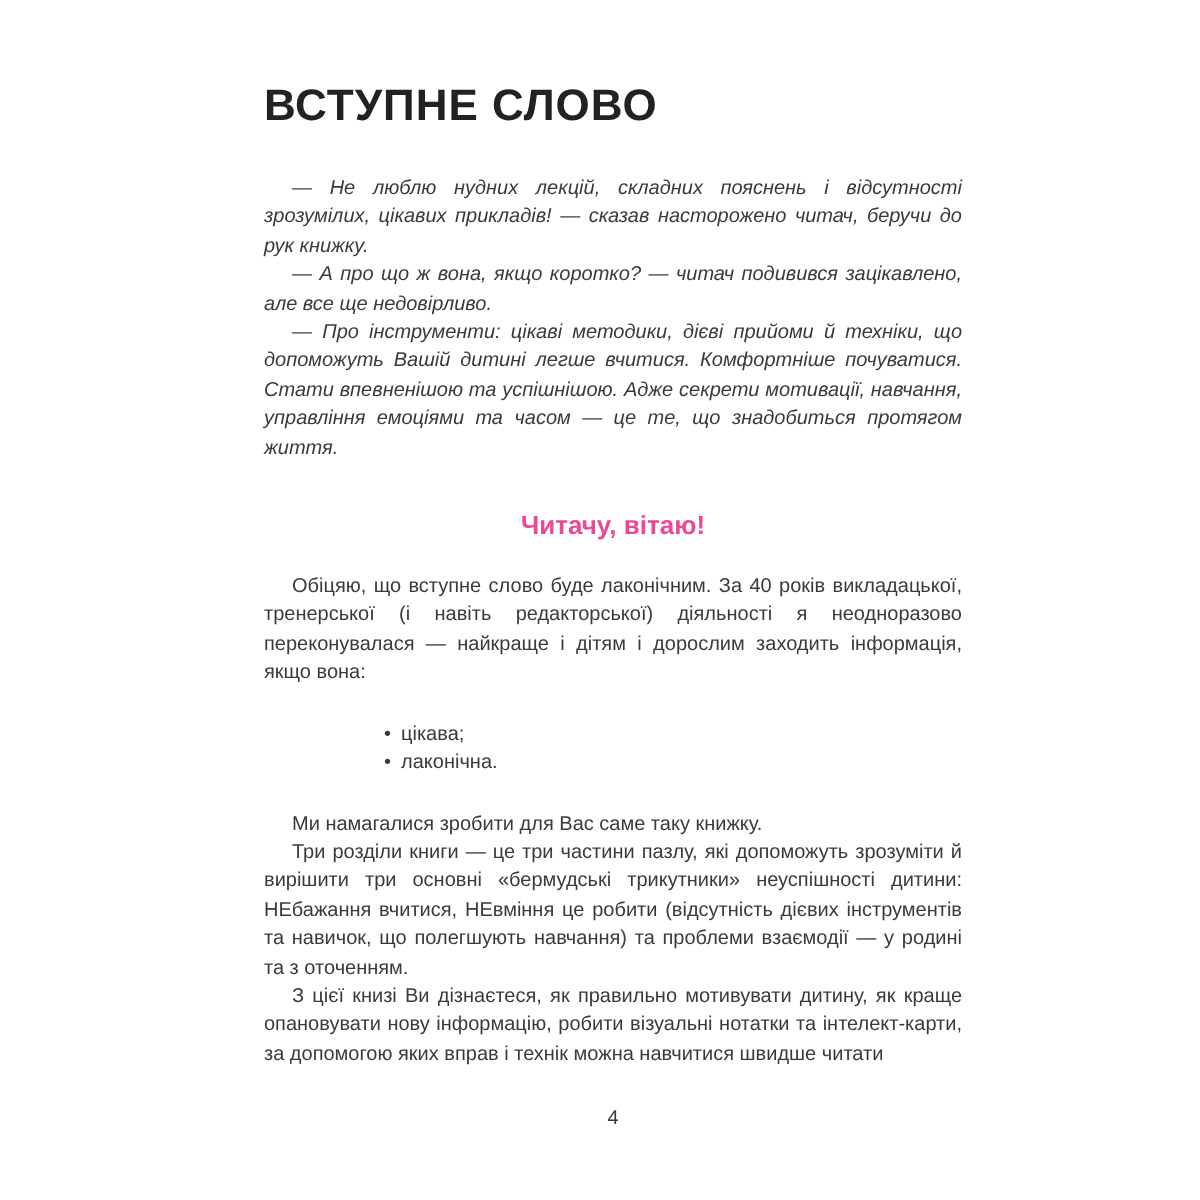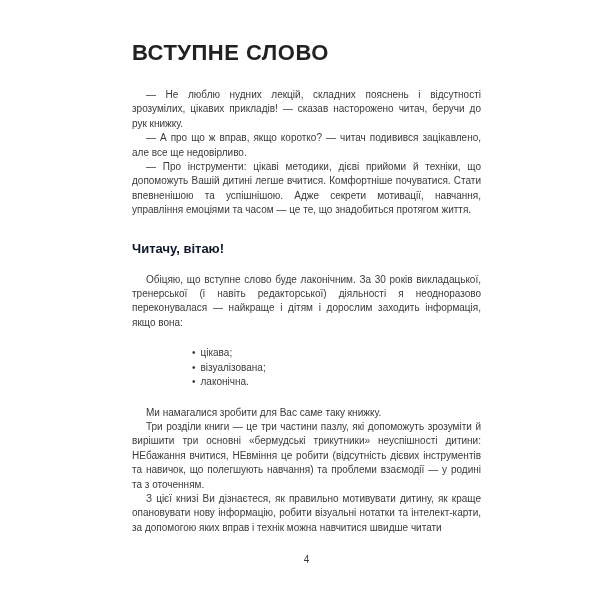--- a/index.html
+++ b/index.html
@@ -32,26 +32,28 @@
   }
   .dialogue p,
   .bodytext p {
     margin: 0;
     font-size: 10px;
     line-height: 14.4px;
     text-align: justify;
     text-indent: 14px;
   }
   .dialogue p {
+    font-style: italic;
   }
   .section-heading {
     margin: 23px 0 17px 0;
     font-size: 13px;
     font-weight: 700;
-    color: #0f172a;
+    color: #ec4899;
+    text-align: center;
   }
   ul.bullets {
     margin: 16px;
     padding: 0 0 0 44px;
     list-style: none;
   }
   ul.bullets li {
     font-size: 10px;
     line-height: 14.4px;
   }
@@ -73,32 +75,31 @@
 </head>
 <body>
 
 <div class="sheet">
   <div class="textblock">
 
     <h1 class="chapter-title">ВСТУПНЕ СЛОВО</h1>
 
     <div class="dialogue">
       <p>— Не люблю нудних лекцій, складних пояснень і відсутності зрозумілих, цікавих прикладів! — сказав насторожено читач, беручи до рук книжку.</p>
-      <p>— А про що ж вправ, якщо коротко? — читач подивився зацікавлено, але все ще недовірливо.</p>
+      <p>— А про що ж вона, якщо коротко? — читач подивився зацікавлено, але все ще недовірливо.</p>
       <p>— Про інструменти: цікаві методики, дієві прийоми й техніки, що допоможуть Вашій дитині легше вчитися. Комфортніше почуватися. Стати впевненішою та успішнішою. Адже секрети мотивації, навчання, управління емоціями та часом — це те, що знадобиться протягом життя.</p>
     </div>
 
     <h2 class="section-heading">Читачу, вітаю!</h2>
 
     <div class="bodytext">
-      <p>Обіцяю, що вступне слово буде лаконічним. За 30 років викладацької, тренерської (і навіть редакторської) діяльності я неодноразово переконувалася — найкраще і дітям і дорослим заходить інформація, якщо вона:</p>
+      <p>Обіцяю, що вступне слово буде лаконічним. За 40 років викладацької, тренерської (і навіть редакторської) діяльності я неодноразово переконувалася — найкраще і дітям і дорослим заходить інформація, якщо вона:</p>
 
       <ul class="bullets">
         <li>цікава;</li>
-        <li>візуалізована;</li>
         <li>лаконічна.</li>
       </ul>
 
       <p>Ми намагалися зробити для Вас саме таку книжку.</p>
       <p>Три розділи книги — це три частини пазлу, які допоможуть зрозуміти й вирішити три основні «бермудські трикутники» неуспішності дитини: НЕбажання вчитися, НЕвміння це робити (відсутність дієвих інструментів та навичок, що полегшують навчання) та проблеми взаємодії — у родині та з оточенням.</p>
       <p>З цієї книзі Ви дізнаєтеся, як правильно мотивувати дитину, як краще опановувати нову інформацію, робити візуальні нотатки та інтелект-карти, за допомогою яких вправ і технік можна навчитися швидше читати</p>
     </div>
 
   </div>
 

